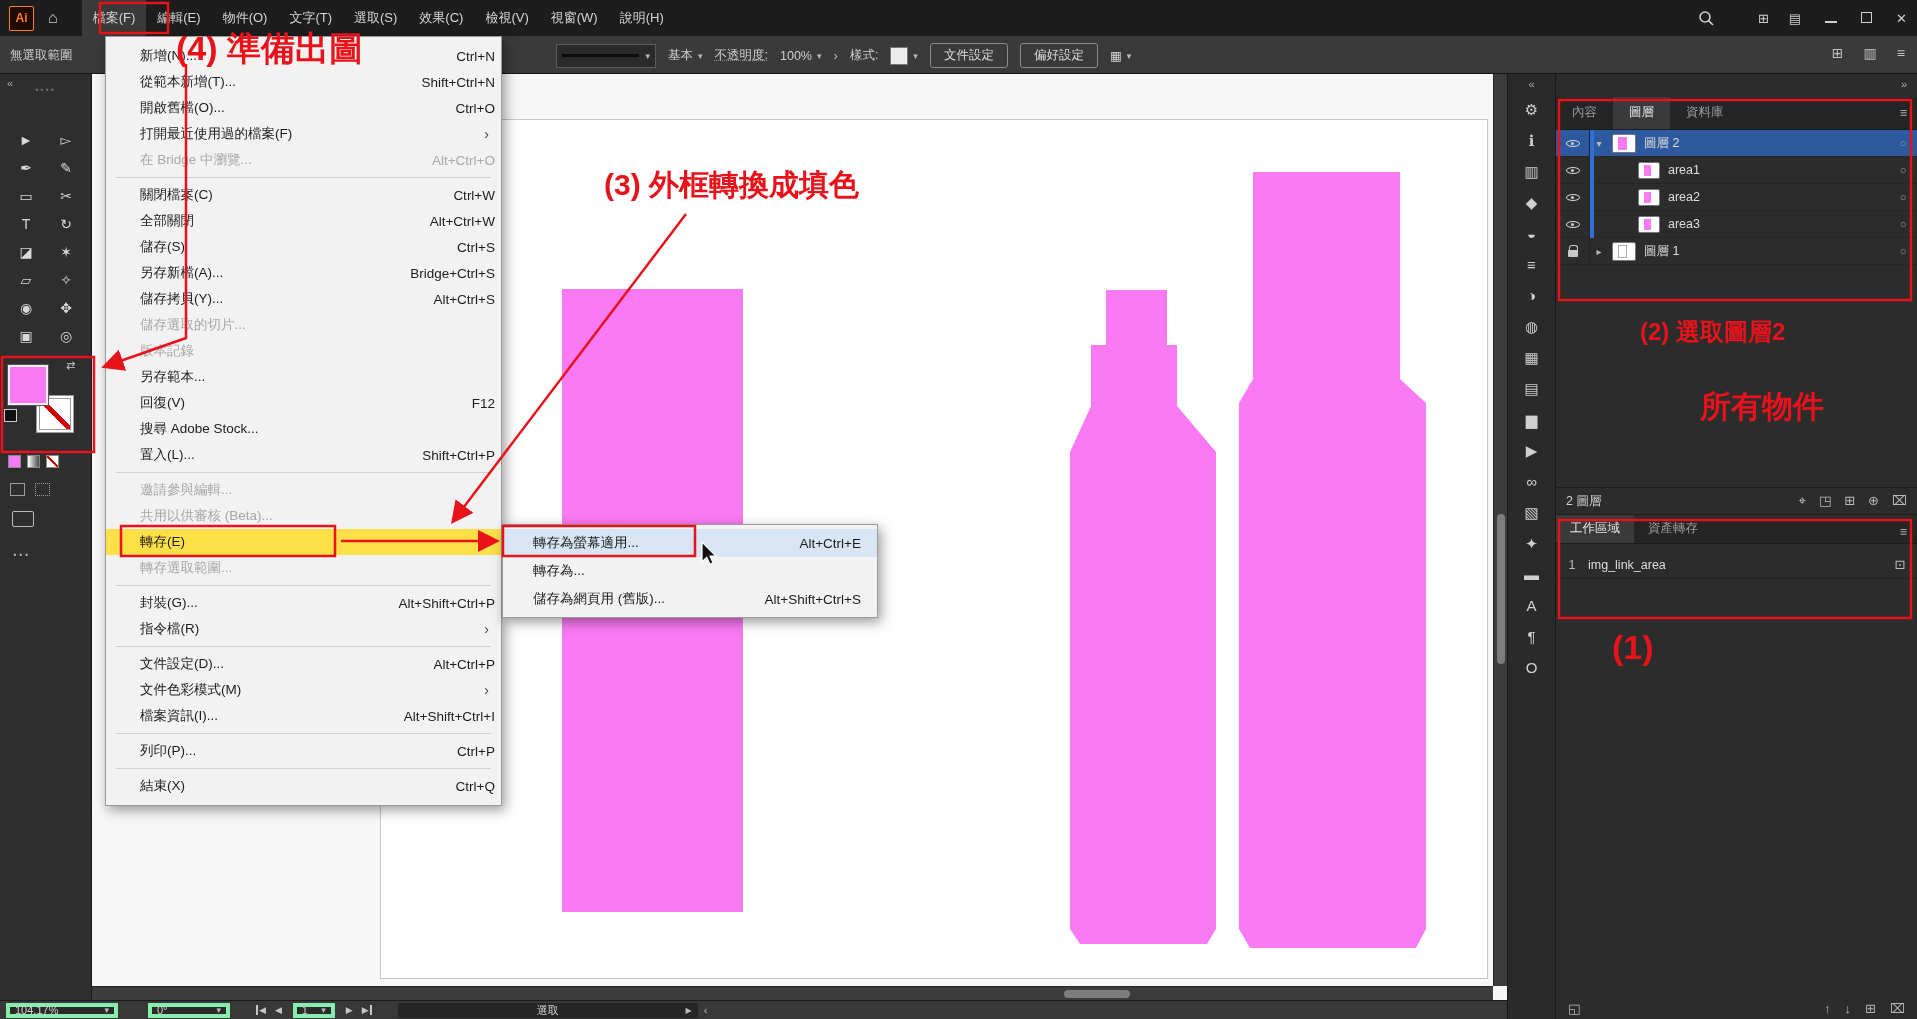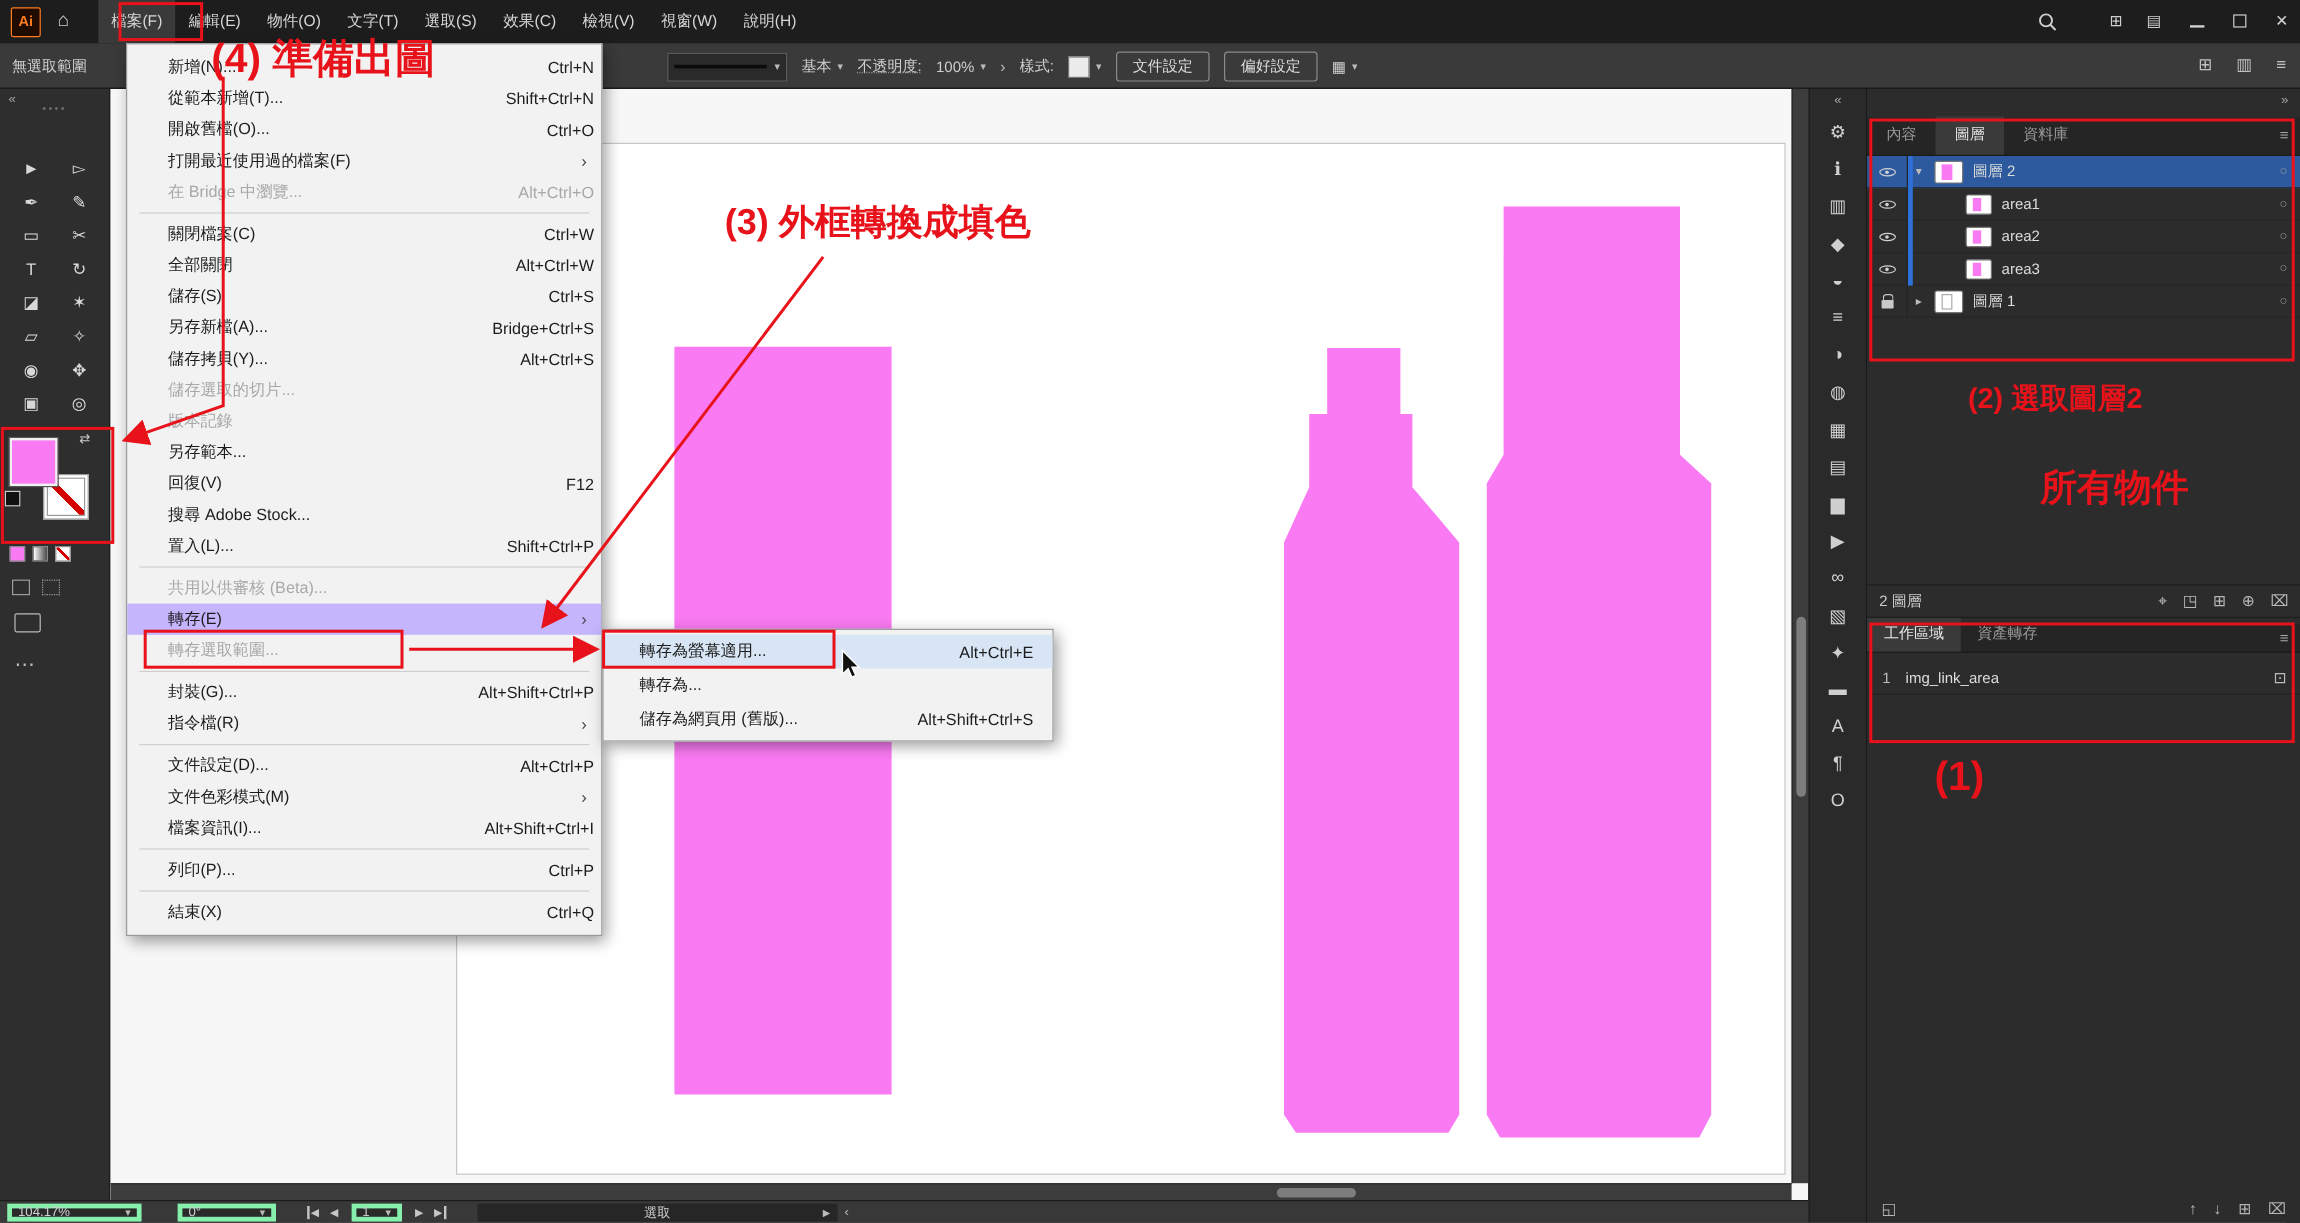--- a/index.html
+++ b/index.html
@@ -63,21 +63,21 @@
   .artboard{position:absolute;left:288px;top:45px;width:1108px;height:860px;background:#fff;border:1px solid #c6c6c6;}
   .shapes-svg{position:absolute;left:0;top:0;}
   .hscroll{position:absolute;left:0;bottom:0;width:1401px;height:14px;background:#3c3c3c;border-top:1px solid #262626;}
   .hthumb{position:absolute;left:972px;top:3px;width:66px;height:8px;background:#7d7d7d;border-radius:4px;}
   .vscroll{position:absolute;right:0;top:0;width:14px;height:912px;background:#3c3c3c;border-left:1px solid #262626;}
   .vthumb{position:absolute;left:3px;top:440px;width:8px;height:150px;background:#7d7d7d;border-radius:4px;}
 
   
   .filemenu{position:absolute;left:105px;top:36px;width:397px;background:#f2f2f2;border:1px solid #9b9b9b;box-shadow:3px 4px 12px rgba(0,0,0,.4);z-index:60;padding:6px 0;font-size:13.5px;color:#1c1c1c;}
   .mrow{height:26px;display:flex;align-items:center;padding:0 6px 0 34px;position:relative;}
-  .mrow.hl{background:#c4b5fd;}
+  .mrow.hl{background:#fde047;}
   .mrow.disabled{color:#a8a8a8;}
   .mrow.disabled .mshort{color:#a8a8a8;}
   .mshort{margin-left:auto;}
   .msub{position:absolute;right:12px;font-size:14px;color:#444;}
   .msep{height:1px;background:#cfcfcf;margin:4px 10px;}
   .submenu{position:absolute;left:502px;top:524px;width:376px;background:#f2f2f2;border:1px solid #9b9b9b;box-shadow:3px 4px 12px rgba(0,0,0,.4);z-index:61;padding:4px 0;font-size:13.5px;color:#1c1c1c;}
   .srow{height:28px;display:flex;align-items:center;padding:0 16px 0 30px;}
   .srow.hl{background:#d7e5f5;}
 
   
@@ -318,20 +318,23 @@
       <span class="mshort">F12</span>
     </div>
     <div class="mrow">
       <span class="mlabel">搜尋 Adobe Stock...</span>
     </div>
     <div class="mrow">
       <span class="mlabel">置入(L)...</span>
       <span class="mshort">Shift+Ctrl+P</span>
     </div>
     <div class="msep"></div>
+    <div class="mrow disabled">
+      <span class="mlabel">邀請參與編輯...</span>
+    </div>
     <div class="mrow disabled">
       <span class="mlabel">共用以供審核 (Beta)...</span>
     </div>
     <div class="mrow hl">
       <span class="mlabel">轉存(E)</span>
       <span class="msub">›</span>
     </div>
     <div class="mrow disabled">
       <span class="mlabel">轉存選取範圍...</span>
     </div>

